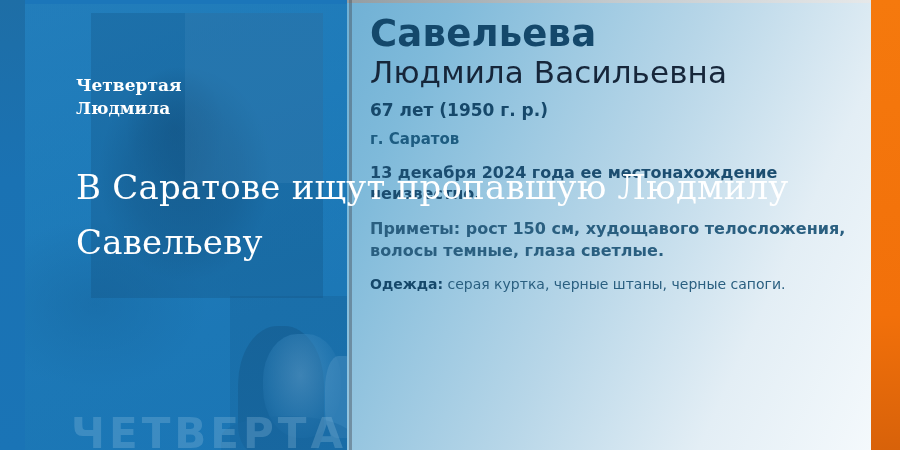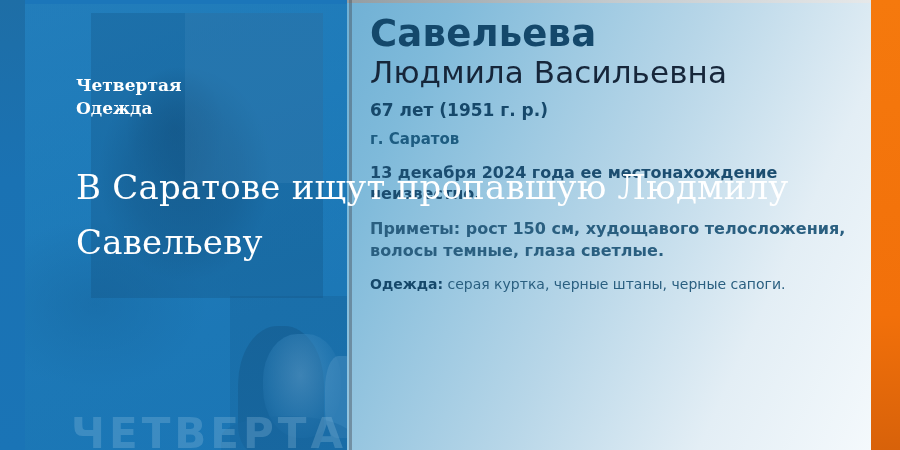--- a/index.html
+++ b/index.html
@@ -244,21 +244,21 @@
 <body>
 
 <div id="shot">
 
   <div class="card-base">
     <div class="card-top-edge"></div>
 
     <div class="detail">
       <div class="surname">Савельева</div>
       <div class="givenname">Людмила Васильевна</div>
-      <div class="age">67 лет (1951 г. р.)</div>
+      <div class="age">67 лет (1950 г. р.)</div>
       <div class="city">г. Саратов</div>
       <div class="missing-since">13 декабря 2024 года ее местонахождение неизвестно.</div>
       <div class="features">
         <b>Приметы:</b><span> рост 150 см, худощавого телосложения, волосы темные, глаза светлые.</span>
       </div>
       <div class="clothes">
         <b>Одежда:</b><span> серая куртка, черные штаны, черные сапоги.</span>
       </div>
     </div>
   </div>
@@ -280,18 +280,18 @@
       <div class="ph-shoulder"></div>
       <div class="ph-veil"></div>
       <div class="lp-bottom-word">ЧЕТВЕРТАЯ</div>
     </div>
   </div>
 
   <div class="divider"></div>
 
   <div class="brand">
     <div>Четвертая</div>
-    <div>Одежда</div>
+    <div>Людмила</div>
   </div>
 
   <div class="headline">В Саратове ищут пропавшую Людмилу Савельеву</div>
 
 </div>
 
 </body></html>

